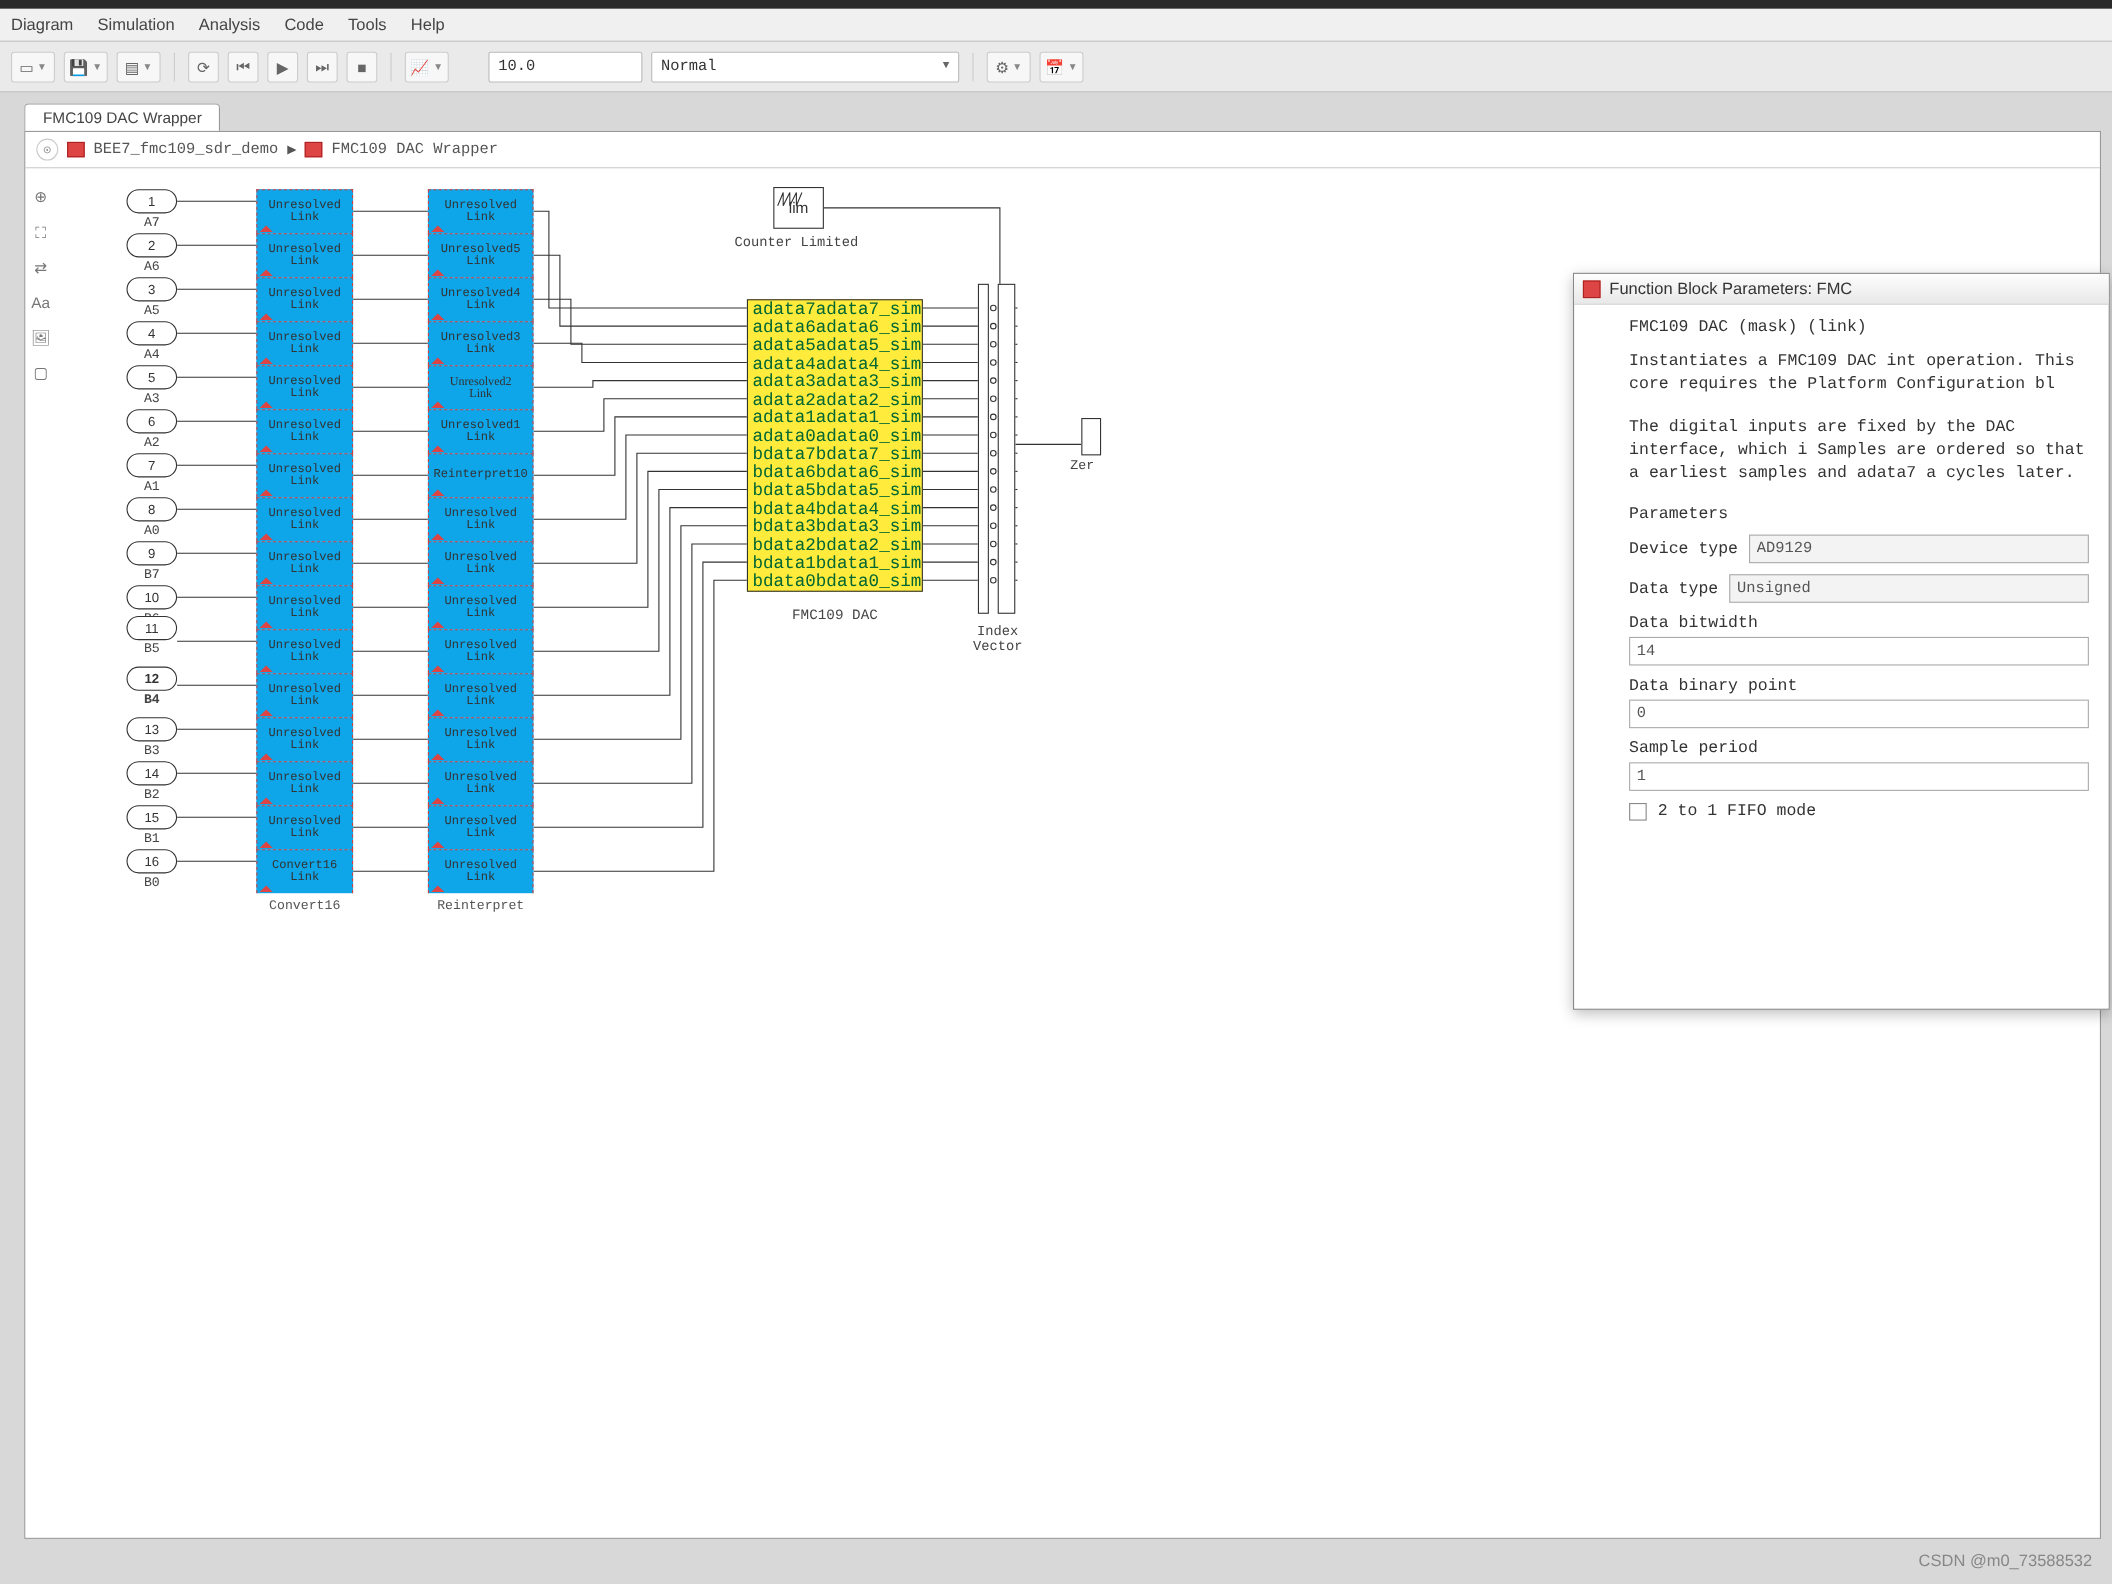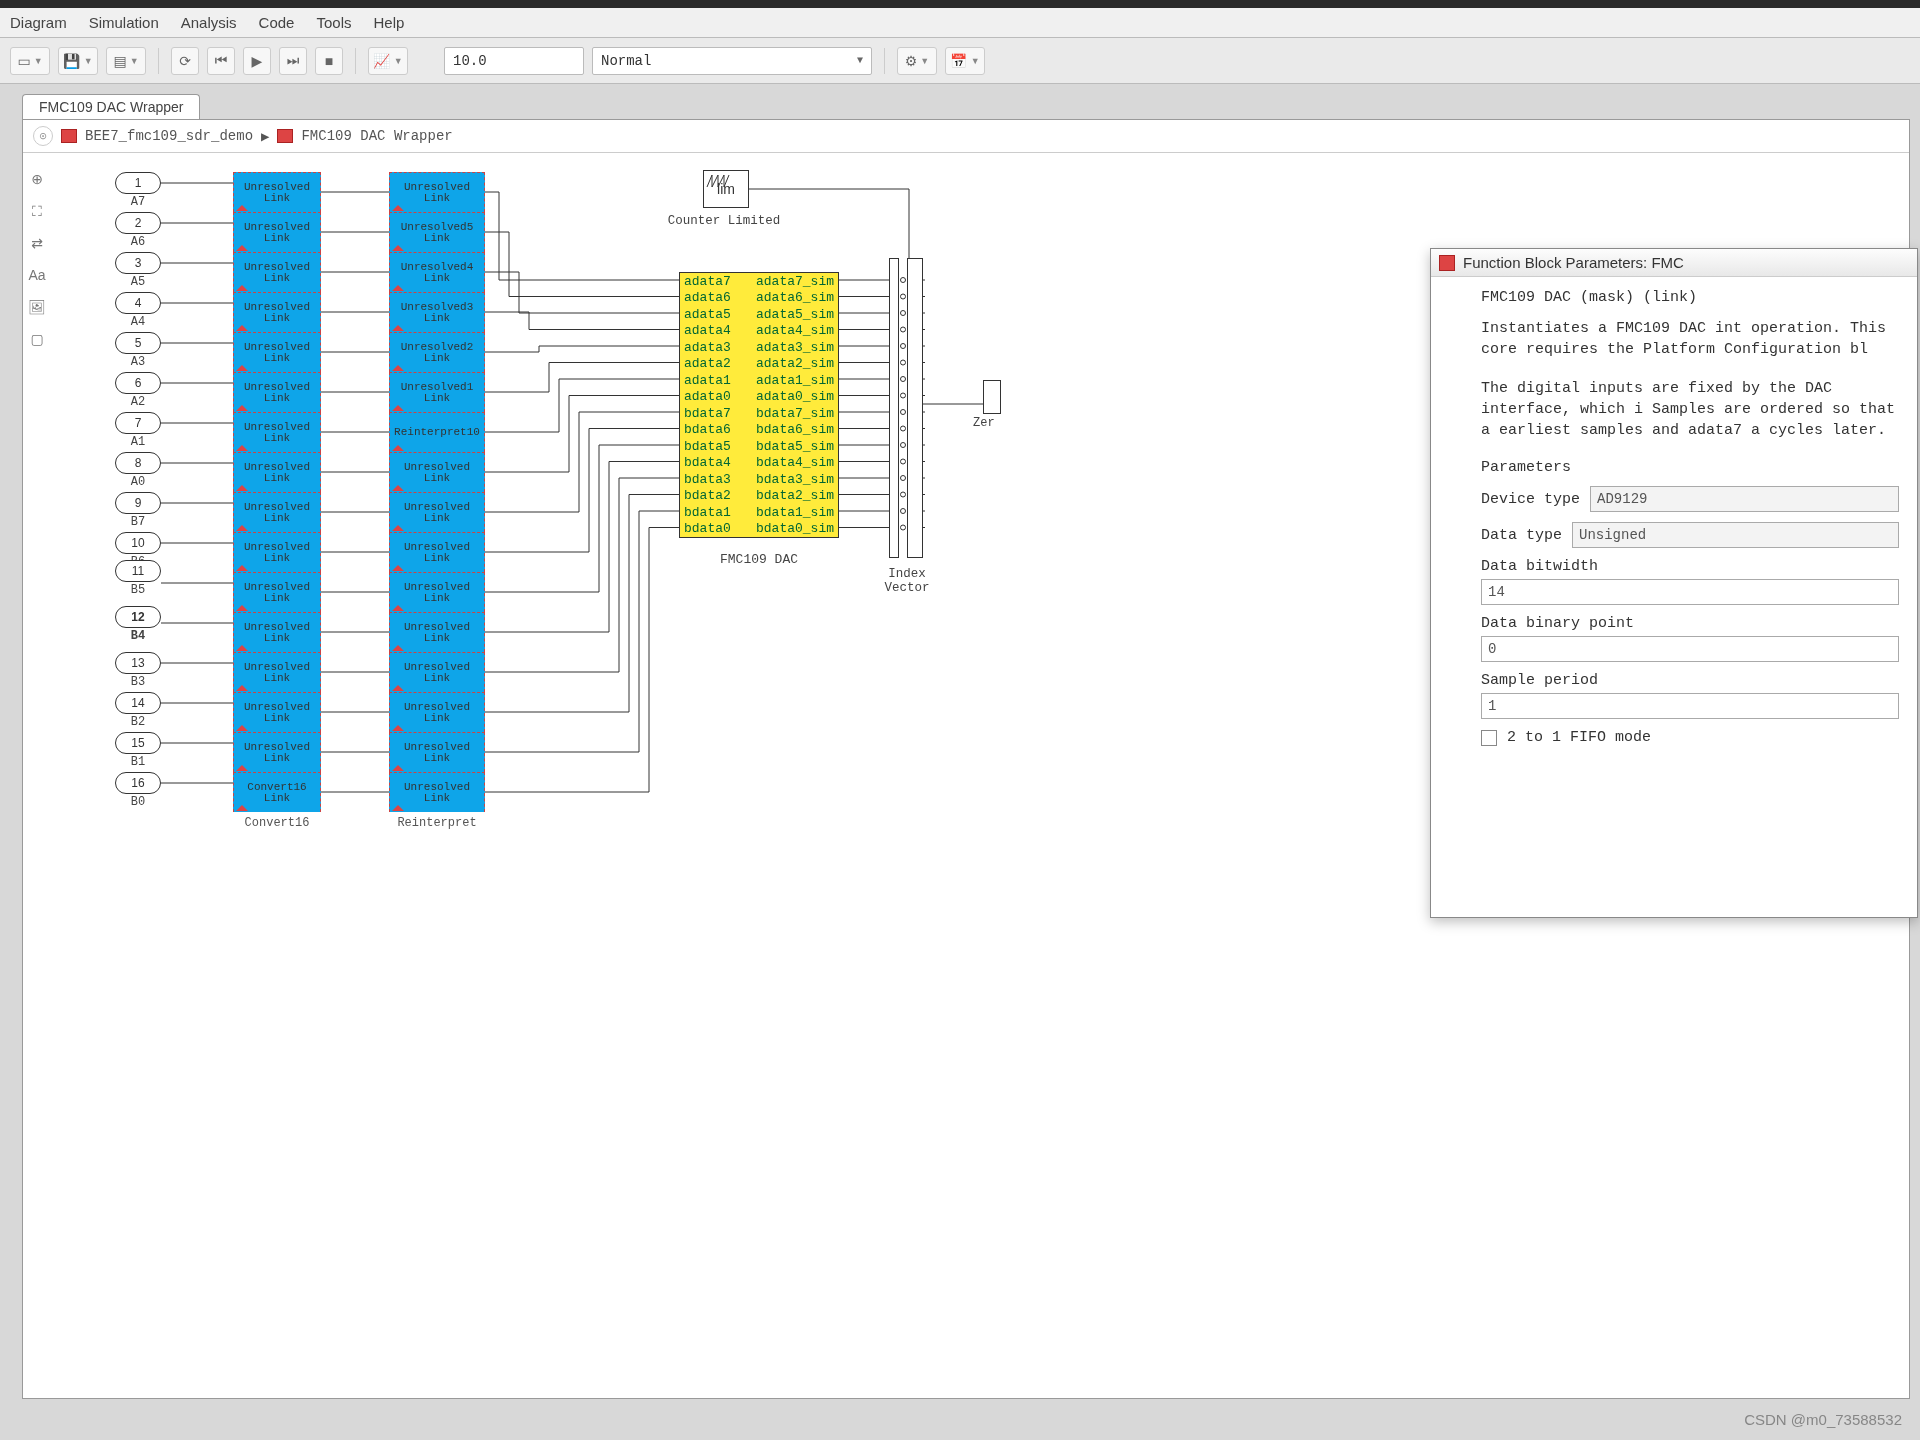--- a/index.html
+++ b/index.html
@@ -183,21 +183,21 @@
     width:0;height:0;border-left:6px solid transparent;border-right:6px solid transparent;border-bottom:6px solid #d44;
   }
 
   .dacblock {
     position: absolute;
     left: 620px; top: 108px;
     width: 160px;
     background: #ffeb3b;
     border: 1px solid #333;
     font-family: "Courier New", monospace;
-    font-size: 13px;
+    font-size: 16px;
     color: #063;
   }
   .dacblock .row { display:flex; justify-content:space-between; padding:0 4px; height:16.5px; align-items:center; }
 
   .counter {
     position: absolute;
     left: 644px; top: 6px;
     width: 46px; height: 38px;
     border: 1px solid #333;
     background: #fff;
@@ -616,21 +616,21 @@
         <div class="cell" style="height: 40px;">
           <span class="t">Unresolved4</span>
           <span class="t">Link</span>
           <span class="corner"></span>
         </div>
         <div class="cell" style="height: 40px;">
           <span class="t">Unresolved3</span>
           <span class="t">Link</span>
           <span class="corner"></span>
         </div>
-        <div class="cell" style="height: 40px;">
+        <div class="cell" style="height: 40px; font-family: Liberation Serif, serif;">
           <span class="t">Unresolved2</span>
           <span class="t">Link</span>
           <span class="corner"></span>
         </div>
         <div class="cell" style="height: 40px;">
           <span class="t">Unresolved1</span>
           <span class="t">Link</span>
           <span class="corner"></span>
         </div>
         <div class="cell" style="height: 40px;">

